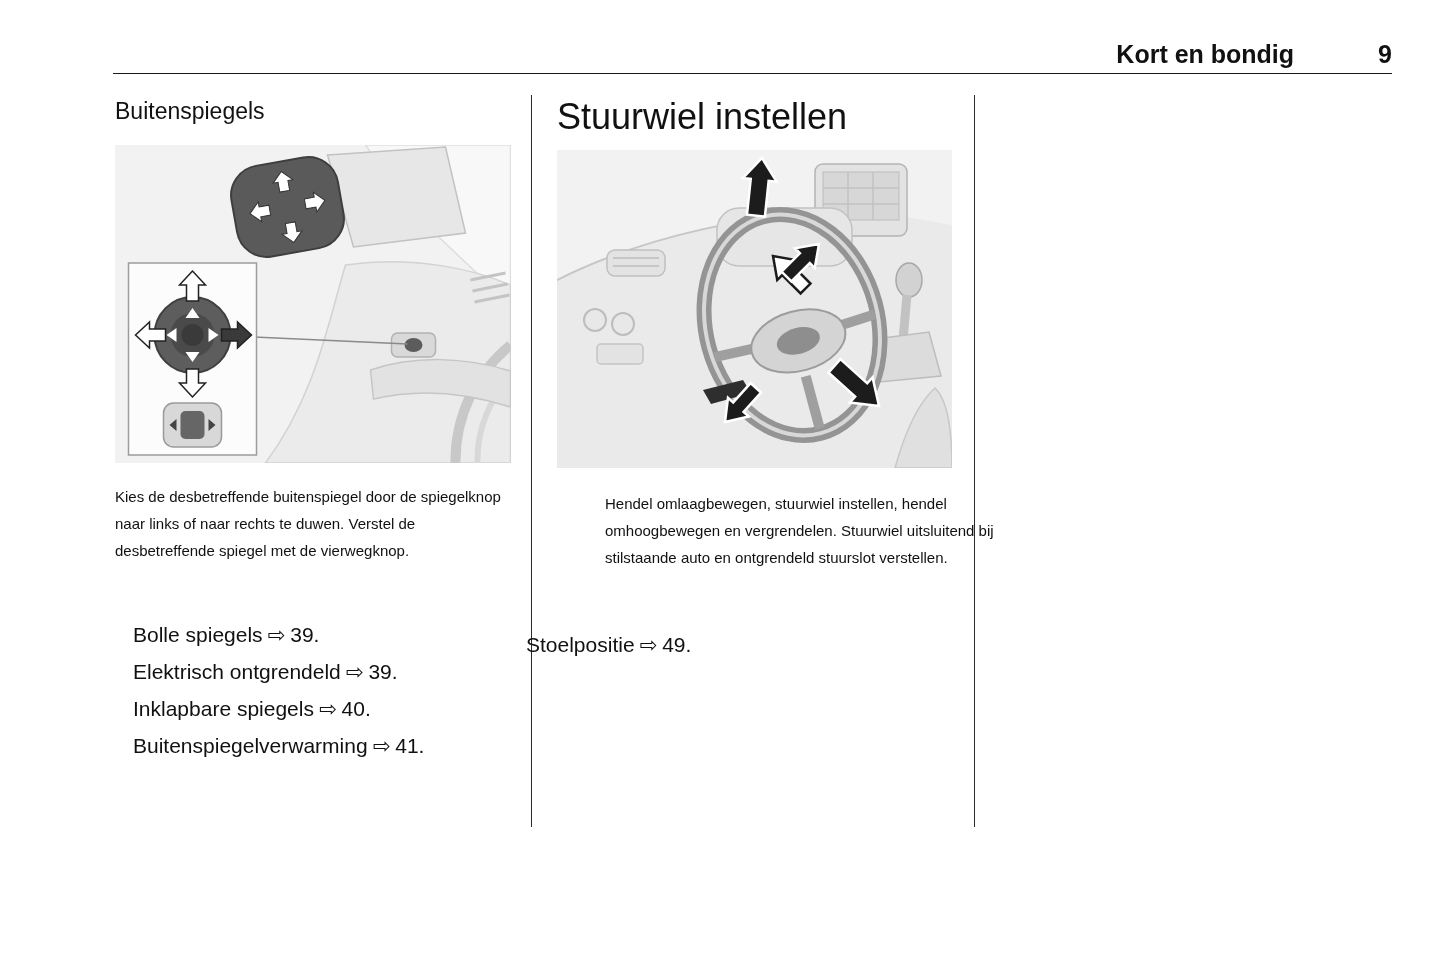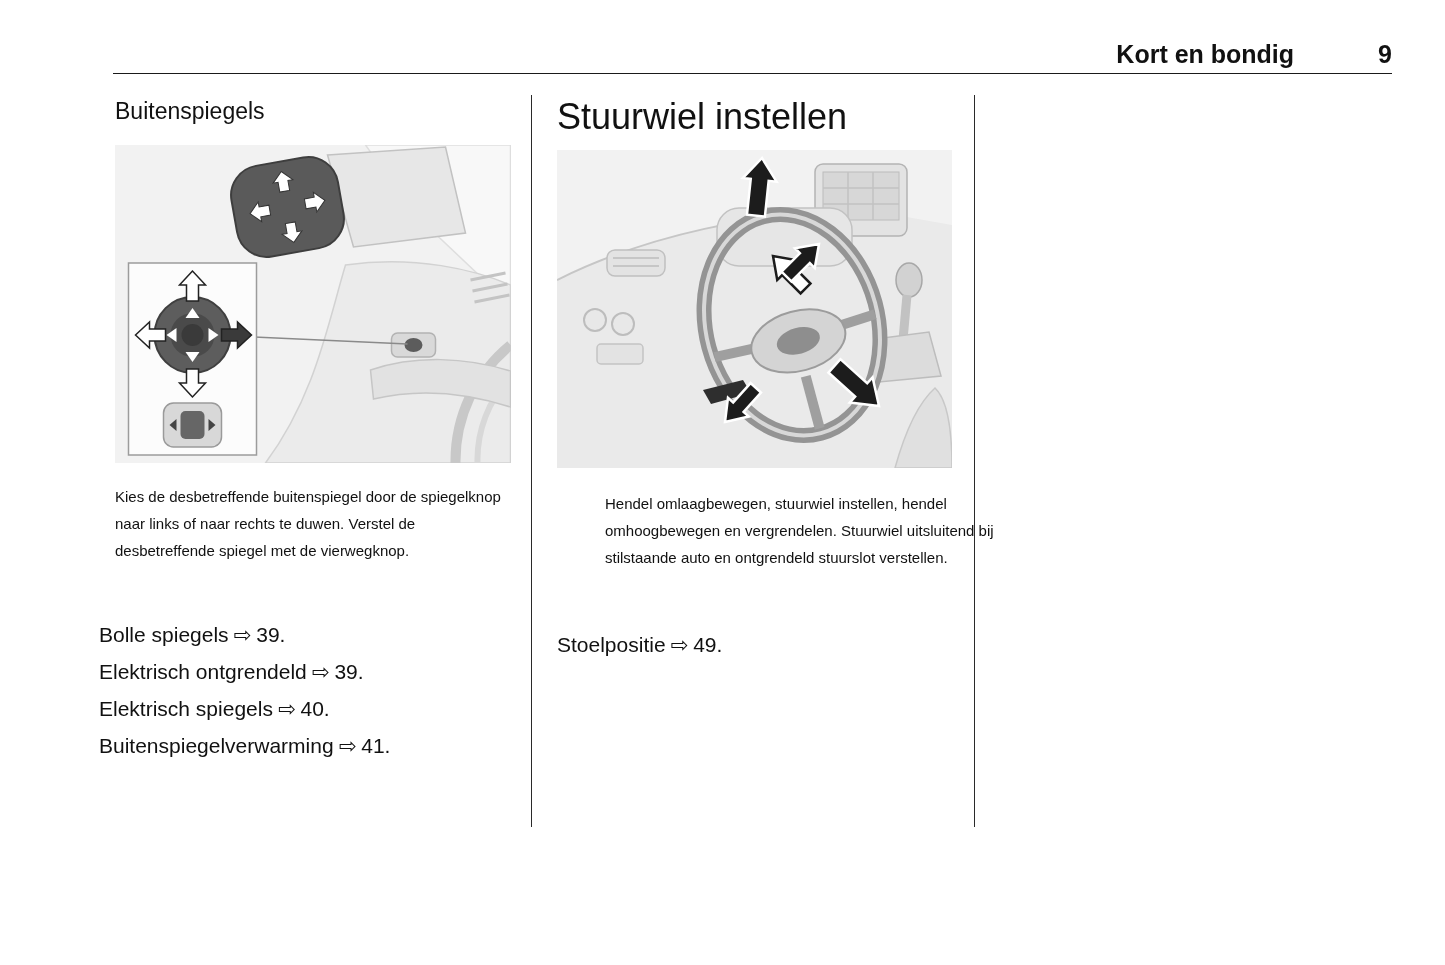--- a/index.html
+++ b/index.html
@@ -70,22 +70,22 @@
     line-height: 27px;
   }
   .para-left  { left: 115px; top: 483px; width: 398px; }
   .para-right { left: 557px; top: 490px; width: 404px; margin-left: 48px; }
 
   .links {
     position: absolute;
     font-size: 21px;
     line-height: 27px;
   }
-  .links-left  { left: 99px; top: 621px; width: 398px; }
-  .links-right { left: 557px; top: 631px; width: 404px; }
+  .links-left  { left: 133px; top: 621px; width: 398px; }
+  .links-right { left: 526px; top: 631px; width: 404px; }
   .ref-line { margin-bottom: 9px; white-space: nowrap; }
   .ref-arrow {
     font-family: "DejaVu Sans", sans-serif;
     margin: 0 5px;
   }
 </style>
 </head>
 <body>
 
 <div class="page">
@@ -160,21 +160,21 @@
   <div class="body-text para-left">Kies de desbetreffende buitenspiegel door de spiegelknop naar links of naar rechts te duwen. Verstel de desbetreffende spiegel met de vierwegknop.</div>
 
   <div class="links links-left">
     <div class="ref-line">
       <span>Bolle spiegels</span><span class="ref-arrow">⇨</span><span>39.</span>
     </div>
     <div class="ref-line">
       <span>Elektrisch ontgrendeld</span><span class="ref-arrow">⇨</span><span>39.</span>
     </div>
     <div class="ref-line">
-      <span>Elektrisch spiegels</span><span class="ref-arrow">⇨</span><span>40.</span>
+      <span>Inklapbare spiegels</span><span class="ref-arrow">⇨</span><span>40.</span>
     </div>
     <div class="ref-line">
       <span>Buitenspiegelverwarming</span><span class="ref-arrow">⇨</span><span>41.</span>
     </div>
   </div>
 
   <div class="col-heading-large">Stuurwiel instellen</div>
 
   <div class="figure figure-right">
     <svg viewBox="0 0 395 318" aria-hidden="true">

